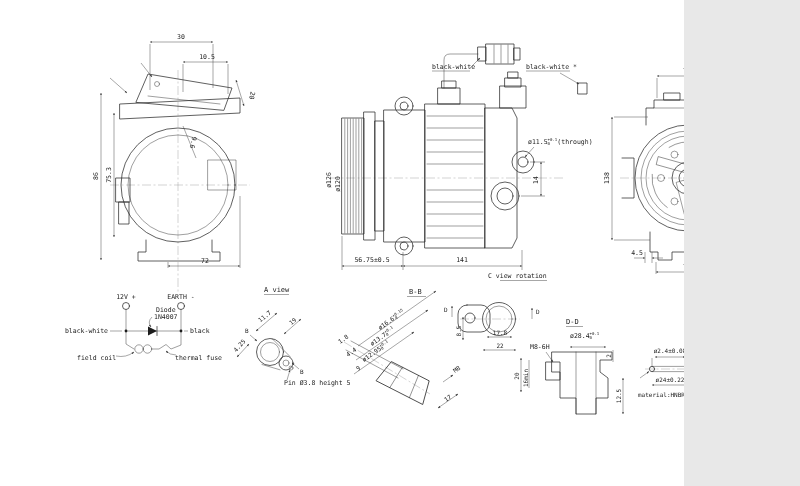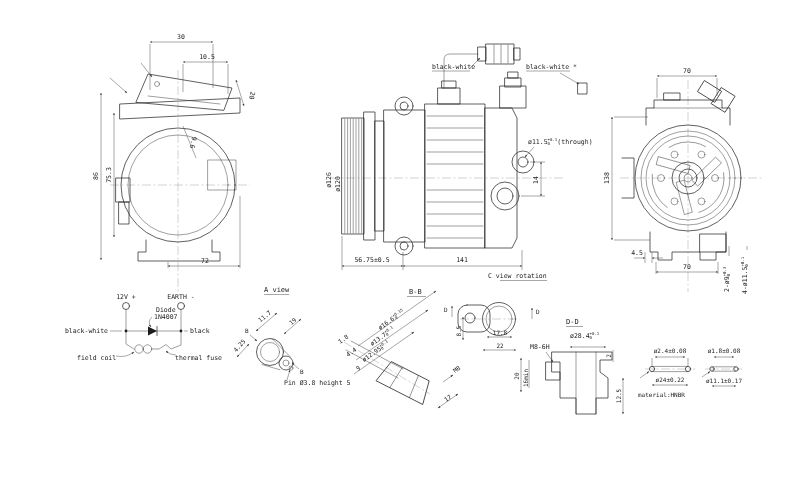--- a/index.html
+++ b/index.html
@@ -1,16 +1,16 @@
 <!DOCTYPE html>
 <html><head>
 <meta charset="utf-8">
 <style>
   html,body { margin:0; padding:0; background:#e8e8e8; }
-  #page { width:800px; height:486px; background:#ffffff; position:relative; overflow:hidden; }
+  #page { width:684px; height:486px; background:#ffffff; position:relative; overflow:hidden; }
   svg text { font-family:"DejaVu Sans Mono","Liberation Mono",monospace; font-size:6.5px; fill:#1c1c1c; }
   svg text.t6 { font-size:6px; }
   svg text.ttl { font-size:7px; }
   svg tspan.tol { font-size:4px; }
   .ln  { fill:none; stroke:#2b2b2b; stroke-width:0.75; stroke-linejoin:round; stroke-linecap:round; }
   .lnt { stroke-width:0.45; }
   .dm  { fill:none; stroke:#3a3a3a; stroke-width:0.45; }
   .cl  { fill:none; stroke:#8f8f8f; stroke-width:0.4; stroke-dasharray:9 2.5 2 2.5; }
   .mid { text-anchor:middle; }
   .end { text-anchor:end; }

